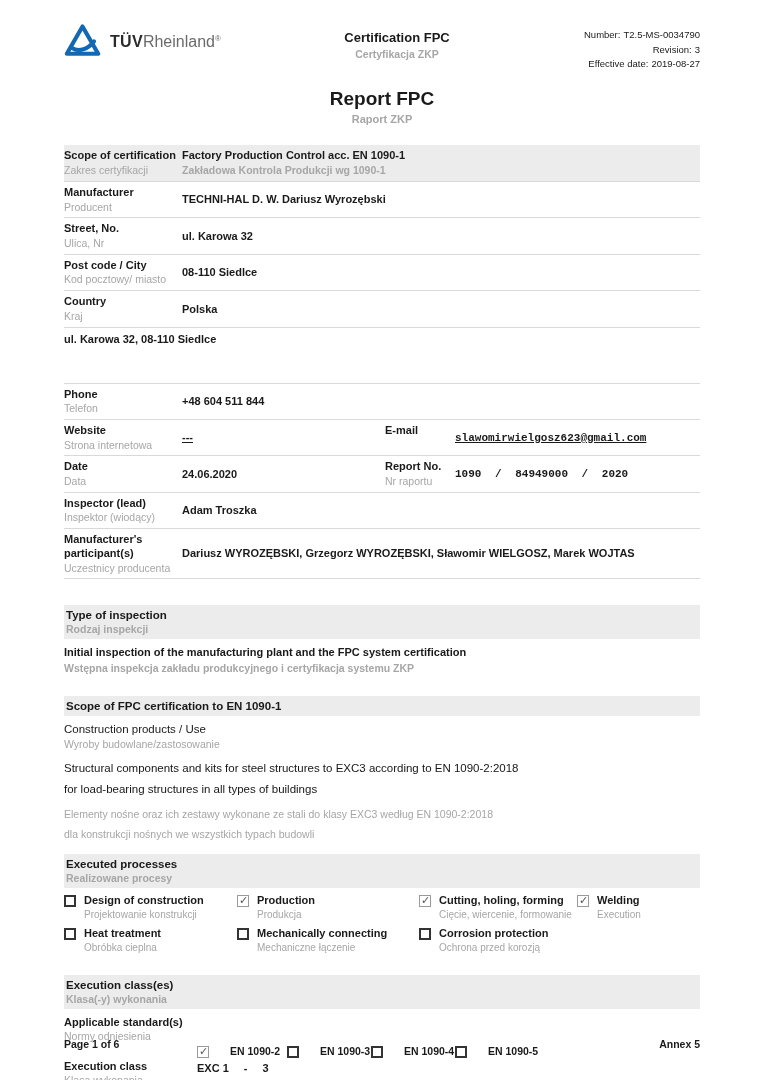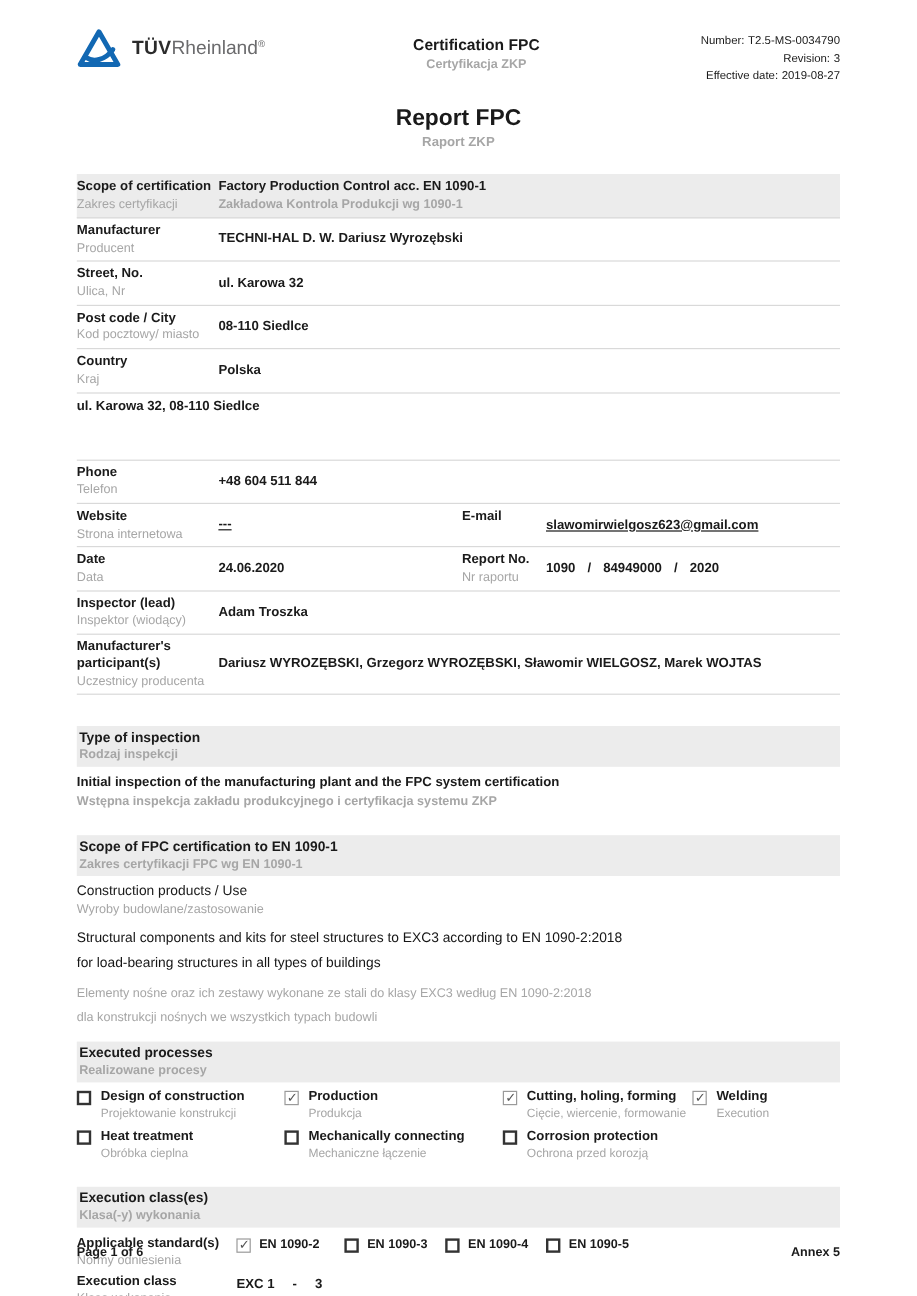--- a/index.html
+++ b/index.html
@@ -38,21 +38,21 @@
   .row.top-align { align-items:flex-start; min-height:56px; }
   .row.tall3 { min-height:46px; }
   .lbl { width:118px; flex-shrink:0; align-self:flex-start; padding-top:1px; }
   .lbl-en { font-weight:bold; font-size:11px; line-height:1.25; }
   .lbl-pl { color:#a6a6a6; font-size:10.5px; line-height:1.3; margin-top:1px; }
   .val { flex:1; font-weight:bold; font-size:11px; line-height:1.3; }
   .val-stack .v-en { font-weight:bold; font-size:11px; }
   .val-stack .v-pl { font-weight:bold; color:#a6a6a6; font-size:10.5px; margin-top:2px; }
   .val-fixed { flex:0 0 203px; }
   .rlbl { width:70px; flex-shrink:0; align-self:flex-start; padding-top:1px; }
-  .rval { flex:1; font-weight:bold; font-size:11px; }
+  .rval { flex:1; font-weight:bold; font-size:11px;font-family:Liberation Mono, monospace; }
   .underline { text-decoration:underline; }
   .spread { word-spacing:7px; }
   
   .section-bar { background:var(--bar-gray); padding:4px 4px 4px 2px; }
   .sb-en { font-weight:bold; font-size:11.5px; }
   .sb-pl { font-weight:bold; color:#a6a6a6; font-size:10.5px; margin-top:2px; }
   .mt-insp { margin-top:26px; }
   .mt-scope { margin-top:22px; }
   .mt-proc { margin-top:9px; }
   .mt-exec { margin-top:22px; }
@@ -67,21 +67,21 @@
   .cb-item { display:flex; gap:8px; }
   .checkbox { width:12px; height:12px; margin-top:1px; border:2px solid #333; background:#fff; position:relative; flex-shrink:0; }
   .checkbox.checked { border:1px solid #9a9a9a; }
   .checkbox.checked::after { content:"\2713"; position:absolute; top:-2px; left:1px; font-size:11px; color:#555; }
   .cb-en { font-weight:bold; font-size:11px; }
   .cb-pl { color:#a6a6a6; font-size:10px; margin-top:3px; }
   
   .std-row { display:flex; margin-top:7px; min-height:30px; }
   .std-lbl { width:133px; flex-shrink:0; }
   .std-items { display:flex; padding-top:1px; }
-  .std-item { display:flex; gap:7px; }
+  .std-item { display:flex; gap:21px;margin-top:28px; }
   .std-item .cb-en { font-size:10.5px; }
   .w90 { width:90px; } .w84 { width:84px; }
   .exc-row { display:flex; margin-top:2px; min-height:30px; }
   .exc-val { display:flex; gap:15px; font-weight:bold; font-size:11px; padding-top:2px; }
   
   .footer { position:absolute; left:64px; right:64px; bottom:30px; display:flex; justify-content:space-between; font-size:10.5px; color:#1a1a1a;font-weight:bold; }
 </style>
 </head>
 <body>
 
@@ -215,21 +215,20 @@
 
   <div class="section-bar mt-insp">
     <div class="sb-en">Type of inspection</div>
     <div class="sb-pl">Rodzaj inspekcji</div>
   </div>
   <div class="toi-en">Initial inspection of the manufacturing plant and the FPC system certification</div>
   <div class="toi-pl">Wstępna inspekcja zakładu produkcyjnego i certyfikacja systemu ZKP</div>
 
   <div class="section-bar mt-scope">
     <div class="sb-en">Scope of FPC certification to EN 1090-1</div>
-    <div class="sb-pl">Zakres certyfikacji FPC wg EN 1090-1</div>
   </div>
   <div class="sub-en">Construction products / Use</div>
   <div class="sub-pl">Wyroby budowlane/zastosowanie</div>
   <div class="body-en">
     <div>Structural components and kits for steel structures to EXC3 according to EN 1090-2:2018</div>
     <div>for load-bearing structures in all types of buildings</div>
   </div>
   <div class="body-pl">
     <div>Elementy nośne oraz ich zestawy wykonane ze stali do klasy EXC3 według EN 1090-2:2018</div>
     <div>dla konstrukcji nośnych we wszystkich typach budowli</div>

